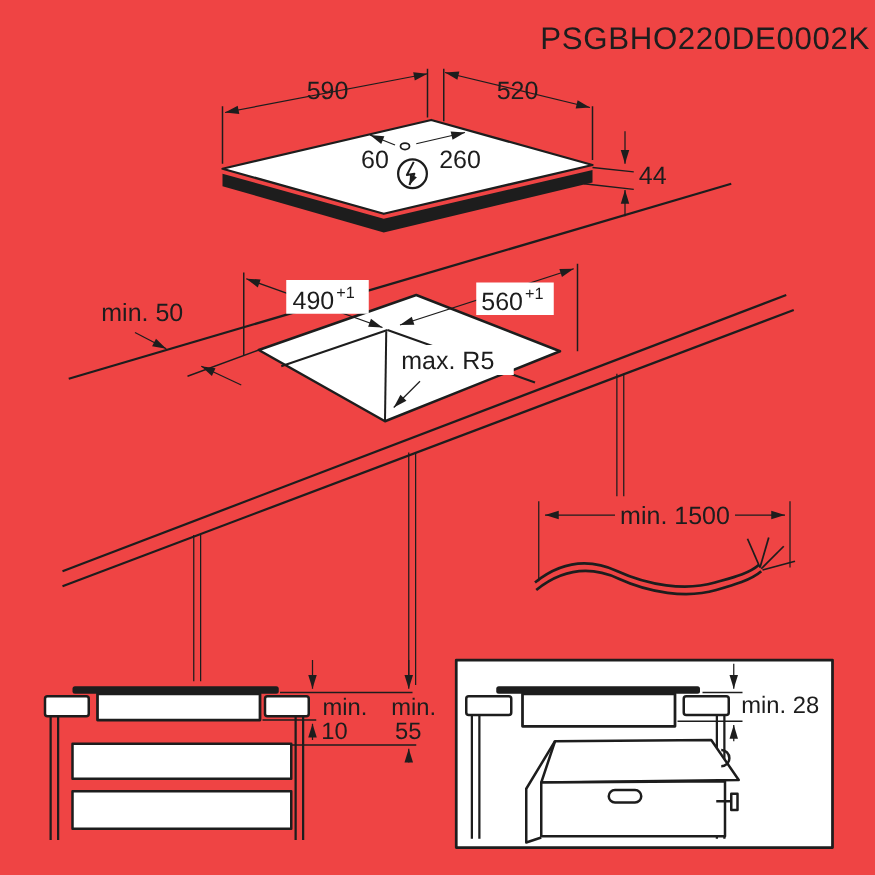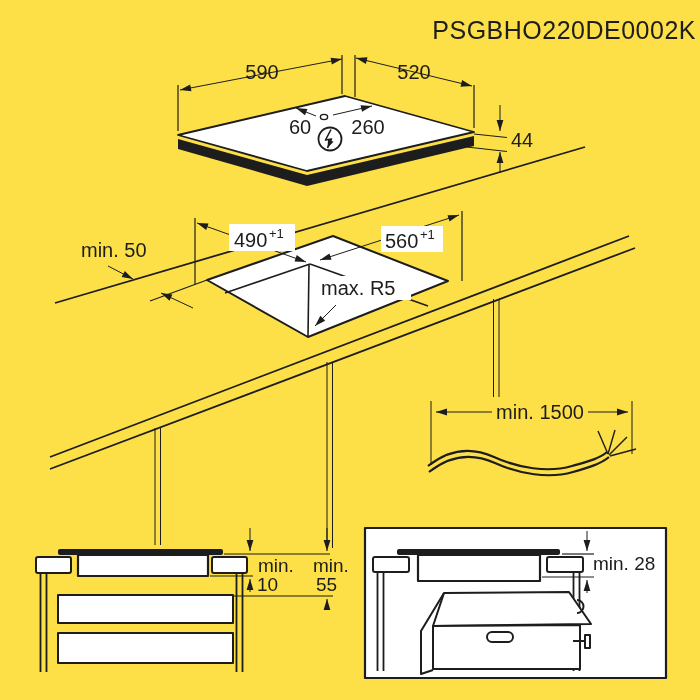--- a/index.html
+++ b/index.html
@@ -1,16 +1,16 @@
 <!DOCTYPE html>
 <html><head>
 <meta charset="utf-8">
 <style>
   html,body{margin:0;padding:0;background:#fff;}
-  #stage{position:relative;width:700px;height:700px;background:#fde047;overflow:hidden;}
+  #stage{position:relative;width:700px;height:700px;background:#ef4444;overflow:hidden;}
   svg{position:absolute;left:0;top:0;}
   text{fill:#1d1d1d;font-family:"Liberation Sans",sans-serif;}
   .t25{font-size:25px;letter-spacing:.5px;}
   .t20{font-size:20px;}
   .t19{font-size:19px;}
   .t13{font-size:13px;}
   .mid{text-anchor:middle;}
   .end{text-anchor:end;}
   .ln{stroke:#1d1d1d;fill:none;stroke-linejoin:round;}
   .s12{stroke-width:1.2px;}

